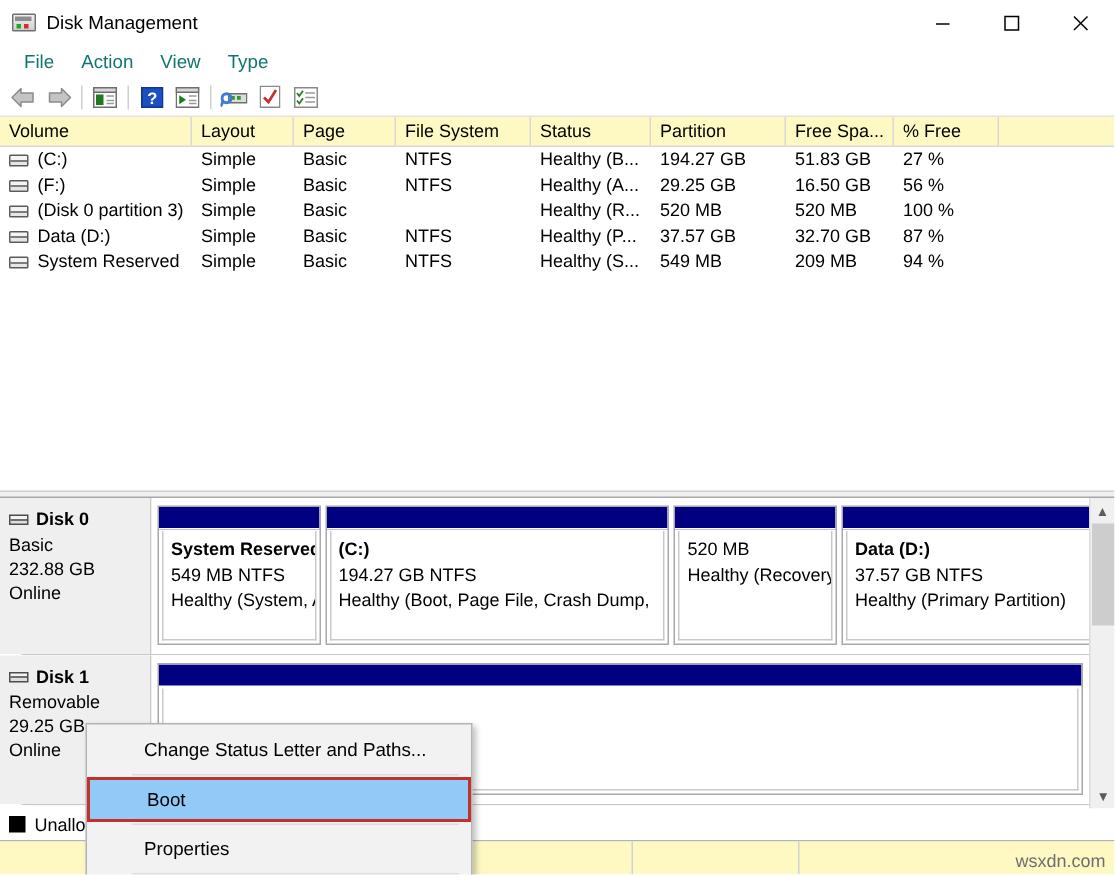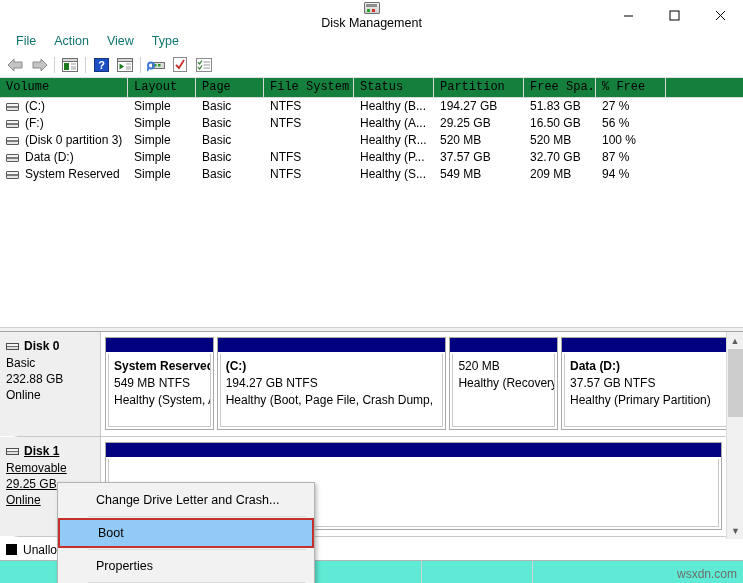--- a/index.html
+++ b/index.html
@@ -18,21 +18,20 @@
     -webkit-font-smoothing: antialiased;
   }
 
   
   .titlebar {
     height: 30px;
     background: #ffffff;
     display: flex;
     align-items: center;
     position: relative;
-    flex-direction: column;
   }
   .titlebar .app-icon {
     width: 16px; height: 16px;
     margin-left: 8px; margin-right: 7px;
     position: relative;
     flex: none;
   }
   .app-icon .disk-body {
     position: absolute;
     left: 0; top: 2px;
@@ -111,23 +110,22 @@
     left: 0;
     top: 78px;
     width: 743px;
     height: 249px;
     background: #fff;
     overflow: hidden;
   }
   .lv-header {
     display: flex;
     height: 19px;
-    background: #15803d;
+    background: #fef9c3;
     border-bottom: 1px solid #d8d8d8;
-    font-family: Liberation Mono, monospace;
   }
   .lv-header .th {
     font-size: 12px;
     color: #000;
     padding-left: 6px;
     line-height: 19px;
     border-right: 1px solid #d8d8d8;
     box-sizing: border-box;
     white-space: nowrap;
     overflow: hidden;
@@ -308,21 +306,21 @@
     white-space: nowrap;
     overflow: hidden;
     width: 84px;
   }
 
   
   .statusbar {
     position: absolute;
     left: 0; top: 561px;
     width: 743px; height: 22px;
-    background: #5eead4;
+    background: #fef9c3;
     display: flex;
     align-items: center;
   }
   .statusbar .seg {
     border-left: 1px solid #d2d2d2;
     height: 22px;
   }
   .watermark {
     position: absolute;
     right: 6px;
@@ -605,21 +603,21 @@
         <div class="pbody">
           <div class="pname">Data  (D:)</div>
           <div>37.57 GB NTFS</div>
           <div>Healthy (Primary Partition)</div>
         </div>
       </div>
 
     </div>
   </div>
 
-  <div class="disk-row" style="height:100px;text-decoration:underline;">
+  <div class="disk-row" style="height:100px;">
     <div class="disk-info">
       <div class="disk-title">
         <span class="dico"></span>
         <span>Disk 1</span>
       </div>
       <div class="line">Removable</div>
       <div class="line">29.25 GB</div>
       <div class="line">Online</div>
     </div>
     <div class="parts" style="padding-right:21px;">
@@ -649,20 +647,20 @@
 
 <div class="statusbar">
   <div class="seg" style="width:200px;border-left:none;"></div>
   <div class="seg" style="width:220px;"></div>
   <div class="seg" style="width:110px;"></div>
   <div class="seg" style="flex:1;"></div>
   <div class="watermark">wsxdn.com</div>
 </div>
 
 <div class="ctxmenu">
-  <div class="ctx-item">Change Drive Letter and Crash...</div>
+  <div class="ctx-item">Change Status Letter and Paths...</div>
   <div class="ctx-sep"></div>
   <div class="ctx-item selected">Boot</div>
   <div class="ctx-sep"></div>
   <div class="ctx-item">Properties</div>
   <div class="ctx-sep"></div>
 
 </div>
 
 </body></html>

